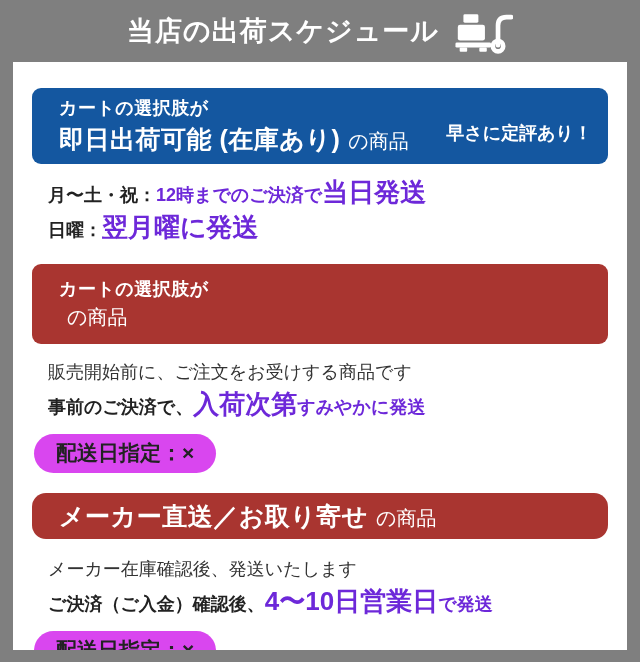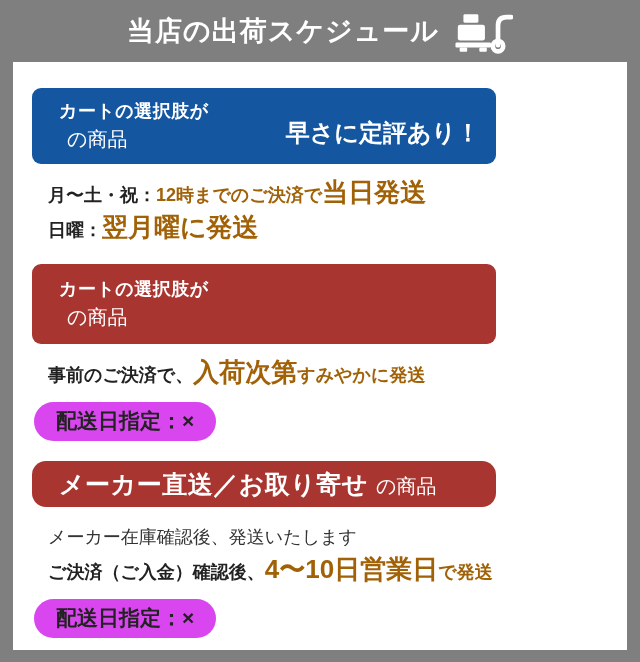--- a/index.html
+++ b/index.html
@@ -32,21 +32,21 @@
   .content {
     background: #ffffff;
     width: 614px;
     height: 588px;
     padding: 26px 19px 0 19px;
     overflow: hidden;
   }
   .banner {
     border-radius: 9px;
     color: #ffffff;
-    width: 464px;
+    width: 576px;
   }
   .banner.blue { background: #1457a0; }
   .banner.red  { background: #a93530; }
   .banner.two {
     display: flex;
     align-items: center;
     justify-content: space-between;
     padding: 0 16px 0 27px;
   }
   .banner.h76 { height: 76px; }
@@ -72,35 +72,35 @@
     letter-spacing: 0.5px;
     white-space: nowrap;
   }
   .banner-suffix {
     font-size: 20px;
     font-weight: normal;
     margin-left: 8px;
     white-space: nowrap;
   }
   .banner-badge {
-    font-size: 24px;
+    font-size: 18px;
     font-weight: bold;
     white-space: nowrap;
     margin-top: 14px;
   }
   .textblock { margin: 12px 0 0 16px; }
   .textblock.mt14 { margin-top: 14px; }
   .tline {
     font-size: 18px;
     line-height: 32px;
     font-weight: bold;
     color: #222222;
     white-space: nowrap;
   }
-  .tline .red { color: #a16207; }
+  .tline .red { color: #6d28d9; }
   .tline .big { font-size: 26px; }
   .tline.plain { font-weight: normal; color: #333333; }
   .pill-row { margin: 11px 0 0 2px; }
   .pill {
     display: inline-block;
     background: #d946ef;
     border-radius: 20px;
     padding: 5px 22px 6px 22px;
     font-size: 21px;
     font-weight: bold;
@@ -126,20 +126,21 @@
       <circle cx="46" cy="35" r="5.5" fill="none" stroke="#ffffff" stroke-width="5"></circle>
     </svg>
   </div>
 
   <div class="content">
 
     <div class="banner blue two h76">
       <div>
         <div class="banner-prefix">カートの選択肢が</div>
         <div class="banner-line">
+          <span class="banner-big">即日出荷可能 (在庫あり)</span>
           <span class="banner-suffix">の商品</span>
         </div>
       </div>
       <div class="banner-badge">早さに定評あり！</div>
     </div>
 
     <div class="textblock">
       <p class="tline"><span>月〜土・祝：</span><span class="red">12時までのご決済で</span><span class="red big">当日発送</span></p>
       <p class="tline"><span>日曜：</span><span class="red big">翌月曜に発送</span></p>
     </div>
@@ -149,20 +150,21 @@
     <div class="banner red two h80">
       <div>
         <div class="banner-prefix">カートの選択肢が</div>
         <div class="banner-line">
           <span class="banner-suffix">の商品</span>
         </div>
       </div>
     </div>
 
     <div class="textblock">
+      <p class="tline plain">販売開始前に、ご注文をお受けする商品です</p>
       <p class="tline"><span>事前のご決済で、</span><span class="red big">入荷次第</span><span class="red">すみやかに発送</span></p>
     </div>
 
     <div class="pill-row">
       <span class="pill">配送日指定：×</span>
     </div>
 
     <div class="banner red single">
       <span class="banner-big">メーカー直送／お取り寄せ</span>
       <span class="banner-suffix">の商品</span>

